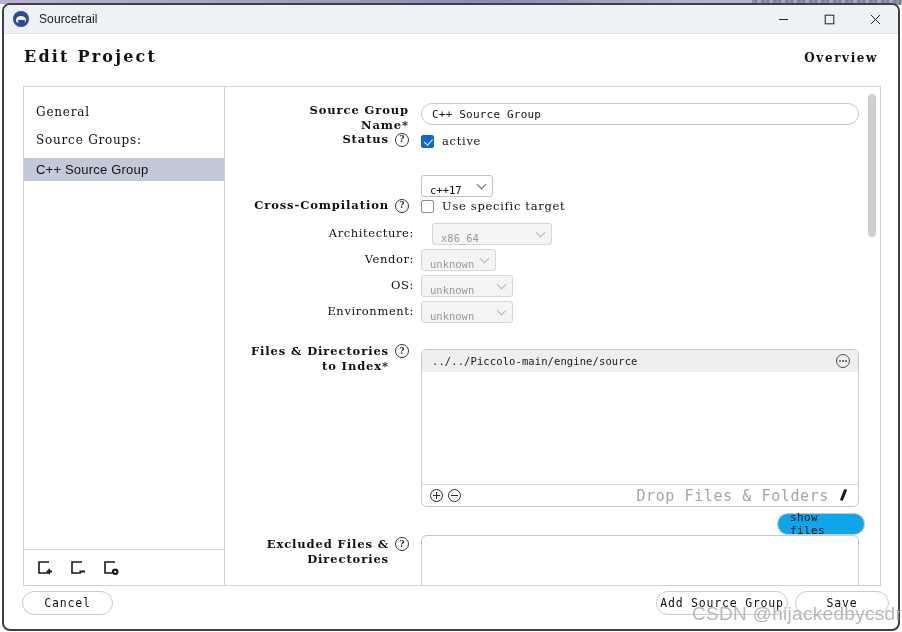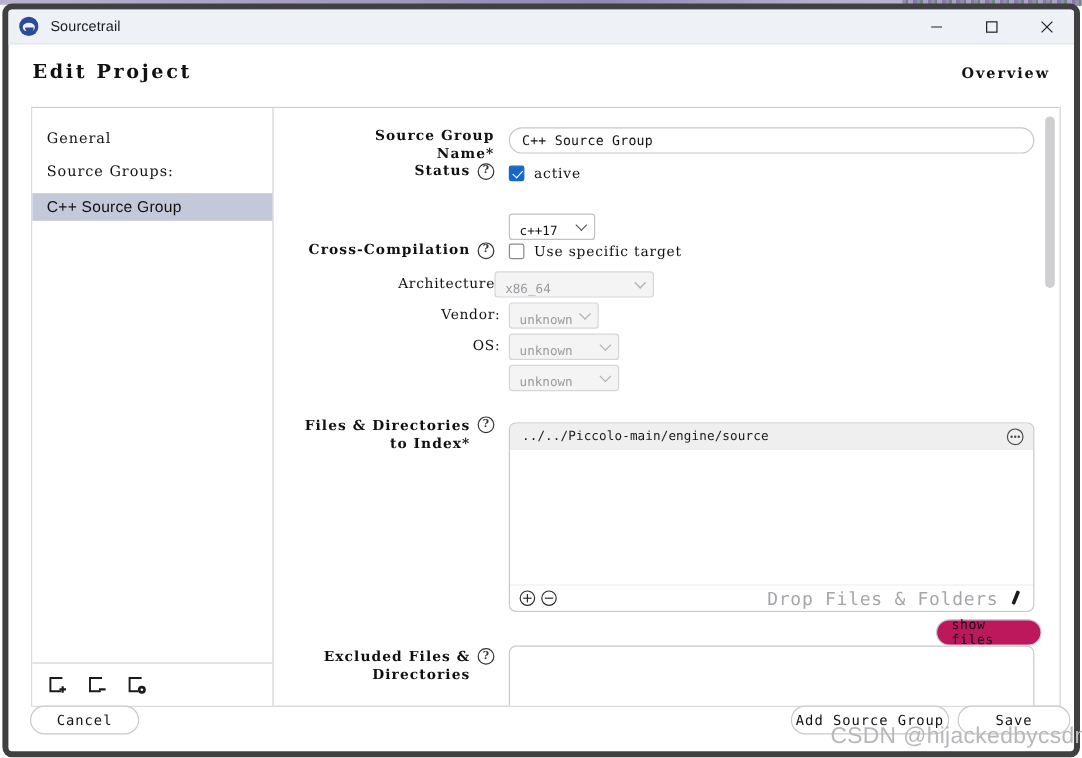--- a/index.html
+++ b/index.html
@@ -28,21 +28,21 @@
     background: repeating-linear-gradient(90deg,#8d83ab 0 3px,#5e7f6a 3px 5px,#a79dc2 5px 9px,#7c7098 9px 12px);
     opacity: .85;
   }
 
   
   .window {
     position: absolute;
     left: 2px; top: 3px;
     width: 898px; height: 628px;
     background: #ffffff;
-    border: 5px solid #404040;
+    border: 2px solid #404040;
     border-radius: 8px;
     overflow: hidden;
   }
 
   
   .titlebar {
     position: relative;
     height: 29px;
     background: #eef2f7;
     border-bottom: 1px solid #e2e6ec;
@@ -371,21 +371,21 @@
     left: 5px; top: 0px;
     width: 3px; height: 12px;
     background: #1c1c20;
     transform: rotate(22deg);
     border-radius: 1px;
   }
 
   .pill-btn {
     border: 1px solid #c9c9ce;
     border-radius: 12px;
-    background: #be185d;
+    background: #0ea5e9;
     height: 22px;
     display: inline-flex;
     align-items: center; justify-content: center;
     font-family: "DejaVu Sans Mono", monospace;
     font-size: 11px;
     color: #111;
     letter-spacing: .4px;
     padding: 0 12px;
   }
 
@@ -533,41 +533,44 @@
             <span class="help">?</span>
           </div>
           <div class="row" style="left:196px; top:113px; align-items:center;">
             <span class="checkbox"></span>
             <span class="cb-label">Use specific target</span>
           </div>
 
           <div class="row" style="left:14px; top:139px; width:175px; justify-content:flex-end;">
             <span class="lbl-sm">Architecture:</span>
           </div>
-          <div class="select disabled" style="position:absolute; left:184px; top:136px; width:133px;">
+          <div class="select disabled" style="position:absolute; left:207px; top:136px; width:120px;">
             <span>x86_64</span>
             <span class="chev"></span>
           </div>
 
           <div class="row" style="left:14px; top:165px; width:175px; justify-content:flex-end;">
             <span class="lbl-sm">Vendor:</span>
           </div>
           <div class="select disabled" style="position:absolute; left:196px; top:162px; width:75px;">
             <span>unknown</span>
             <span class="chev"></span>
           </div>
 
           <div class="row" style="left:14px; top:191px; width:175px; justify-content:flex-end;">
             <span class="lbl-sm">OS:</span>
           </div>
           <div class="select disabled" style="position:absolute; left:196px; top:188px; width:92px;">
             <span>unknown</span>
             <span class="chev"></span>
           </div>
 
+          <div class="row" style="left:14px; top:217px; width:175px; justify-content:flex-end;">
+            <span class="lbl-sm">Environment:</span>
+          </div>
           <div class="select disabled" style="position:absolute; left:196px; top:214px; width:92px;">
             <span>unknown</span>
             <span class="chev"></span>
           </div>
 
           <div class="row" style="left:14px; top:257px; width:170px; justify-content:flex-end; align-items:flex-start; gap:6px;">
             <div class="lbl">
               <div>Files &amp; Directories</div>
               <div>to Index*</div>
             </div>

